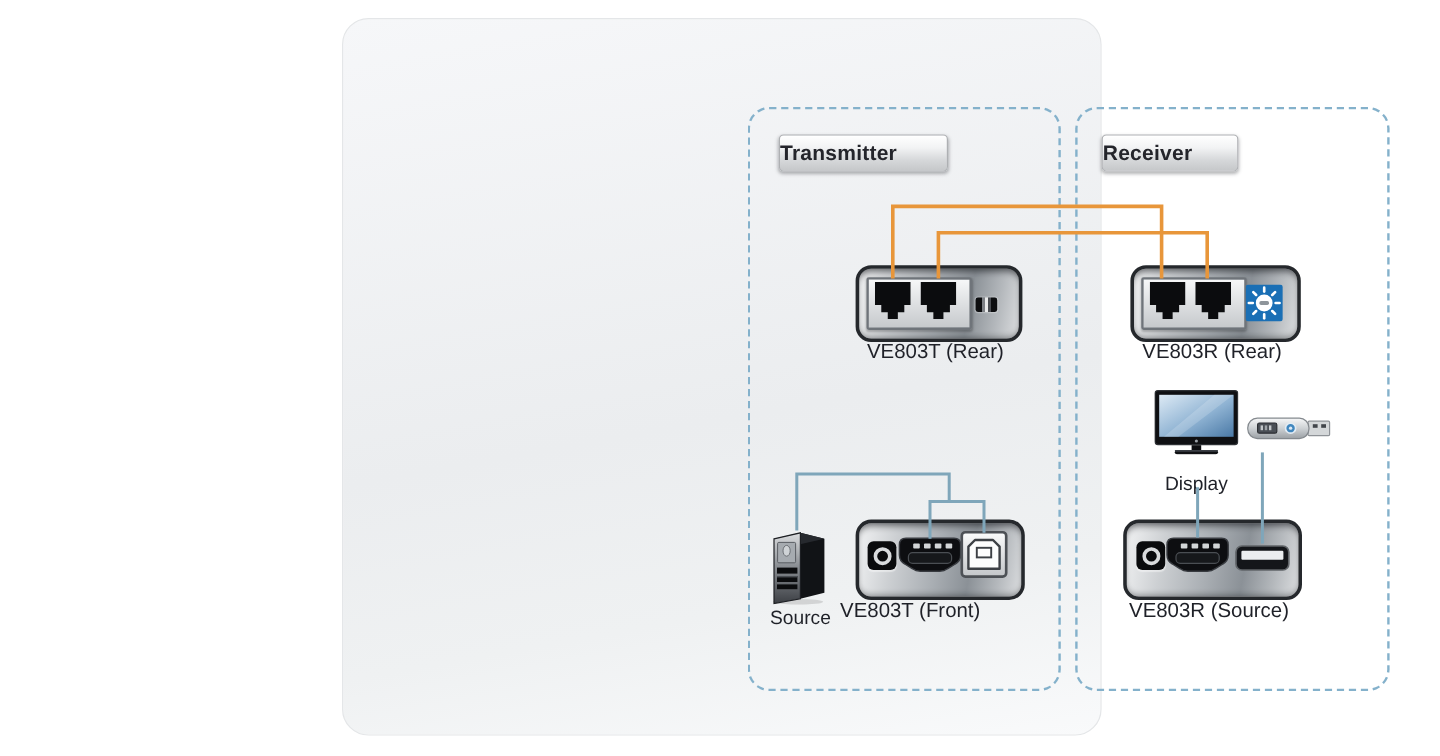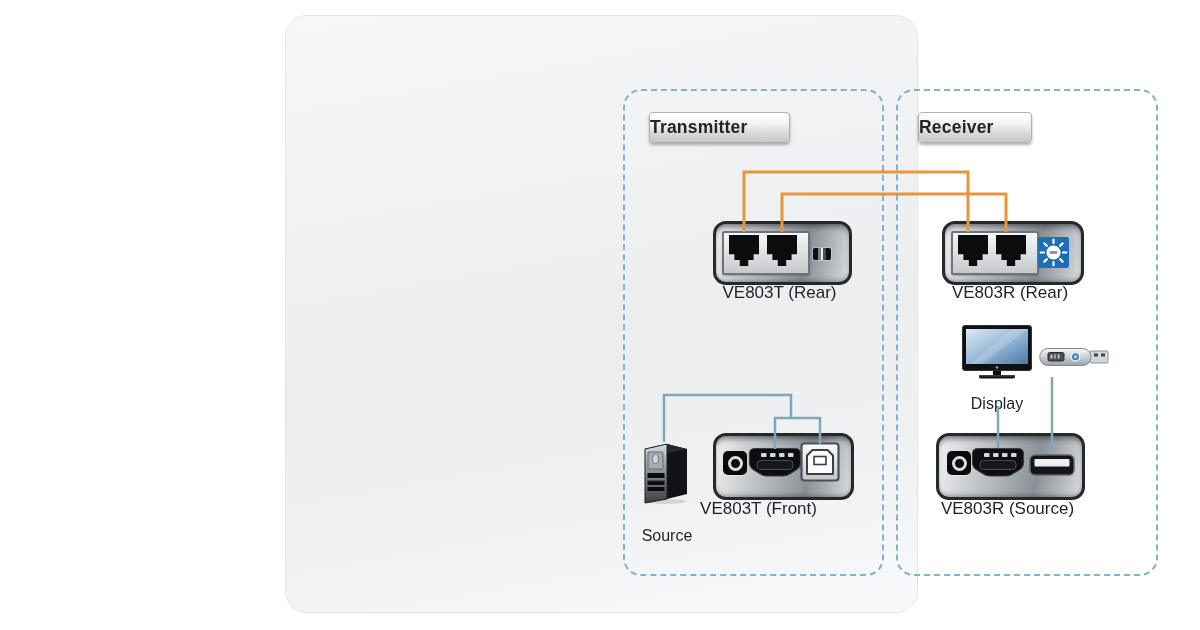--- a/index.html
+++ b/index.html
@@ -191,21 +191,21 @@
         <rect x="15" y="9.5" width="2" height="4" fill="#9fa4a9"></rect>
         <rect x="18.5" y="9.5" width="2" height="4" fill="#c3c7cb"></rect>
       <circle cx="36.5" cy="11.8" r="4.2" fill="#4187be" stroke="#e3ecf3" stroke-width="1.4"></circle>
       <circle cx="36.5" cy="11.8" r="1.4" fill="#dce9f4"></circle>
     </svg>
 
     <div class="lbl" style="left:427px; top:267px; width:133px;">VE803T (Rear)</div>
     <div class="lbl" style="left:656px; top:267px; width:136px;">VE803R (Rear)</div>
     <div class="lbl" style="left:405px; top:483px; width:135px;">VE803T (Front)</div>
     <div class="lbl" style="left:650px; top:483px; width:143px;">VE803R (Source)</div>
-    <div class="lbl small" style="left:341px; top:490px; width:80px;margin-top:20px;">Source</div>
+    <div class="lbl small" style="left:341px; top:490px; width:80px;">Source</div>
     <div class="lbl small" style="left:661px; top:366px; width:100px;margin-top:12px;">Display</div>
 
     <svg class="wires" width="1200" height="630" viewBox="0 0 1200 630">
       <polyline class="wire-cable" points="458,216 458,156 682,156 682,216" stroke="#E8963A"></polyline>
       <polyline class="wire-cable" points="496,216 496,178 720,178 720,216" stroke="#E8963A"></polyline>
       <polyline class="wire-conn" points="378,426 378,379 505,379 505,402" stroke="#7FA6BA"></polyline>
       <polyline class="wire-conn" points="489,433 489,402 534,402 534,428" stroke="#7FA6BA"></polyline>
       <polyline class="wire-conn" points="712,390 712,432" stroke="#7FA6BA"></polyline>
       <polyline class="wire-conn" points="766,361 766,437" stroke="#7FA6BA"></polyline>
     </svg>

